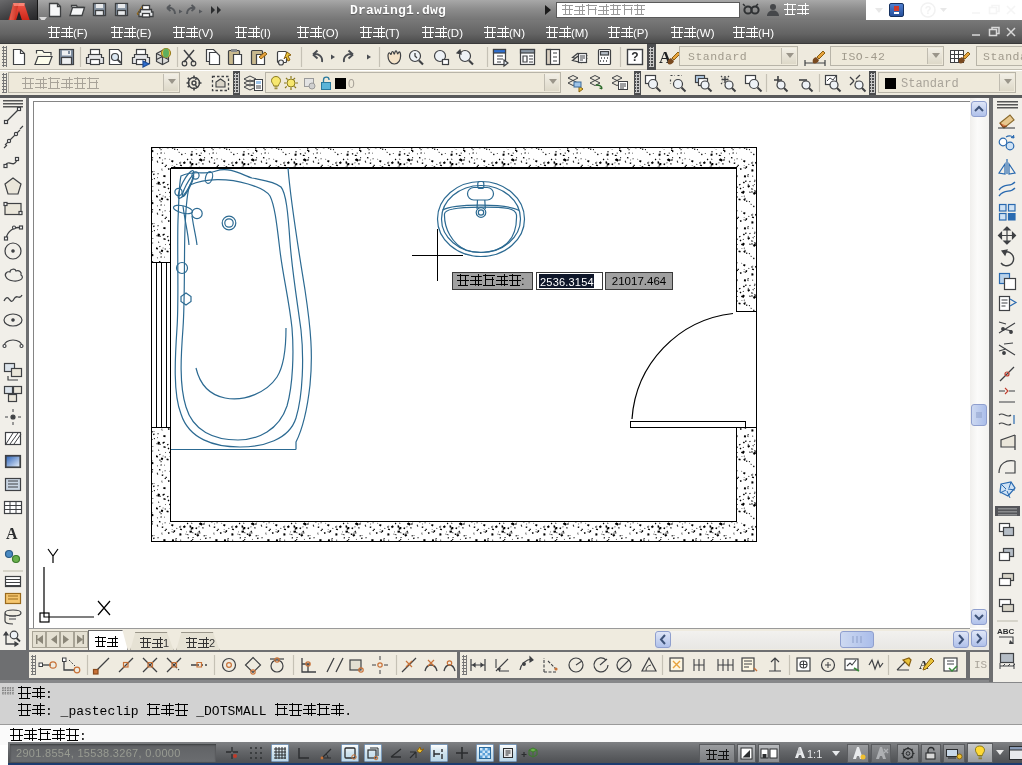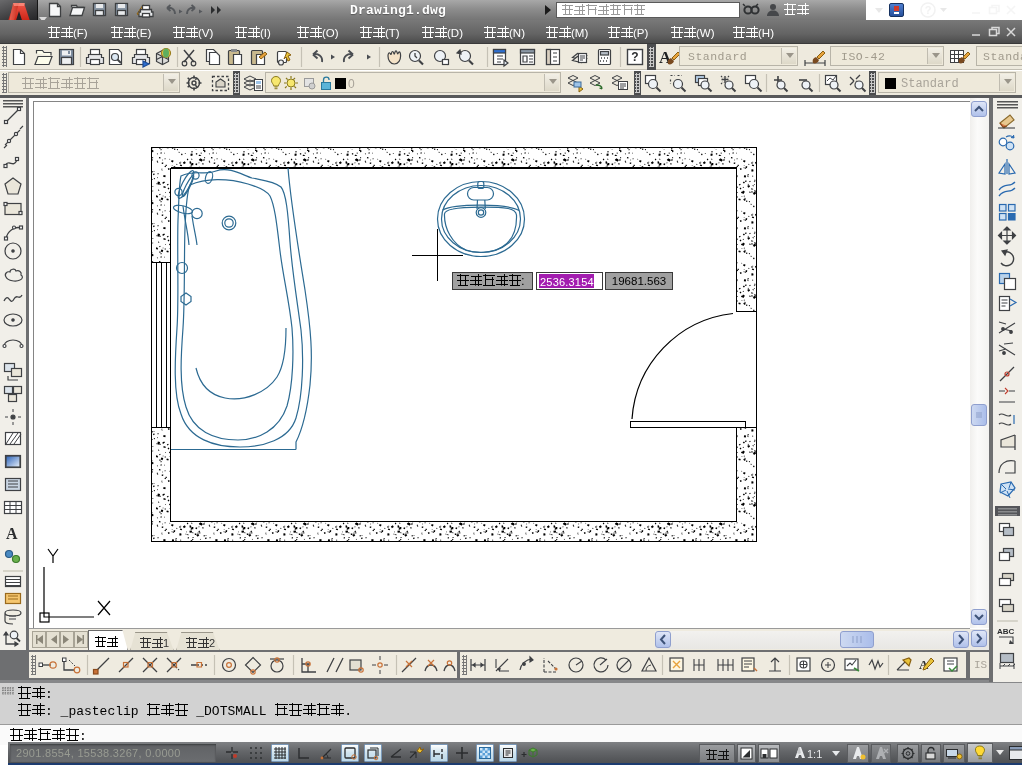--- a/index.html
+++ b/index.html
@@ -736,23 +736,23 @@
  <g stroke="#000" stroke-width="1.2" fill="none">
   <path d="M44,567 V617 H94"></path>
   <rect x="40" y="613" width="9" height="9"></rect>
   <path d="M98,601 l12,14 m0,-14 l-12,14"></path>
   <path d="M48,549 l5,7 l5,-7 M53,556 v7"></path>
  </g>
 </svg>
 
 <div class="ab" style="left:423px;top:174px;width:81px;height:18px;background:#a0a0a0;border:1px solid #3a3a3a;color:#000;font-size:13px;line-height:16px;padding-left:3px"><b class="hz"></b><b class="hz"></b><b class="hz"></b><b class="hz"></b><b class="hz"></b>:</div>
 <div class="ab" style="left:507px;top:174px;width:67px;height:18px;background:#fff;border:1px solid #3a3a3a;font:11.5px 'Liberation Sans',sans-serif">
-      <span style="position:absolute;left:2px;top:1px;bottom:1px;width:55px;background:#a21caf;color:#fff;padding:1.5px 0 0 1px;font-size:11px;letter-spacing:.2px">2536.3154</span>
-    </div>
-<div class="ab" style="left:576px;top:174px;width:68px;height:18px;background:#a0a0a0;border:1px solid #3a3a3a;color:#000;font:11.5px 'Liberation Sans',sans-serif;line-height:16px;text-align:center">19681.563</div>
+      <span style="position:absolute;left:2px;top:1px;bottom:1px;width:55px;background:#0f172a;color:#fff;padding:1.5px 0 0 1px;font-size:11px;letter-spacing:.2px">2536.3154</span>
+    </div>
+<div class="ab" style="left:576px;top:174px;width:68px;height:18px;background:#a0a0a0;border:1px solid #3a3a3a;color:#000;font:11.5px 'Liberation Sans',sans-serif;line-height:16px;text-align:center">21017.464</div>
 </div>
 <div class="ab" id="vscroll" style="left:970px;top:98px;width:19px;height:530px;background:linear-gradient(90deg,#f0efed,#fbfbfa 40%,#f3f2f0)">
  <div class="ab" style="left:1px;top:3px;width:16px;height:16px;background:linear-gradient(#dfe6f7,#b0c1ea);border:1px solid #8f9fce;border-radius:3px">
       <svg width="14" height="14">
         <path d="M3 9l4-4 4 4" stroke="#3e5379" stroke-width="2" fill="none"></path>
       </svg>
     </div>
  <div class="ab" style="left:1px;top:306px;width:16px;height:22px;background:linear-gradient(90deg,#cdd9f1,#aabdea);border:1px solid #8f9fce;border-radius:3px">
       <svg width="14" height="20">
         <path d="M4 8h6m-6 2h6m-6 2h6" stroke="#8d9fc9" stroke-width="1" fill="none"></path>

